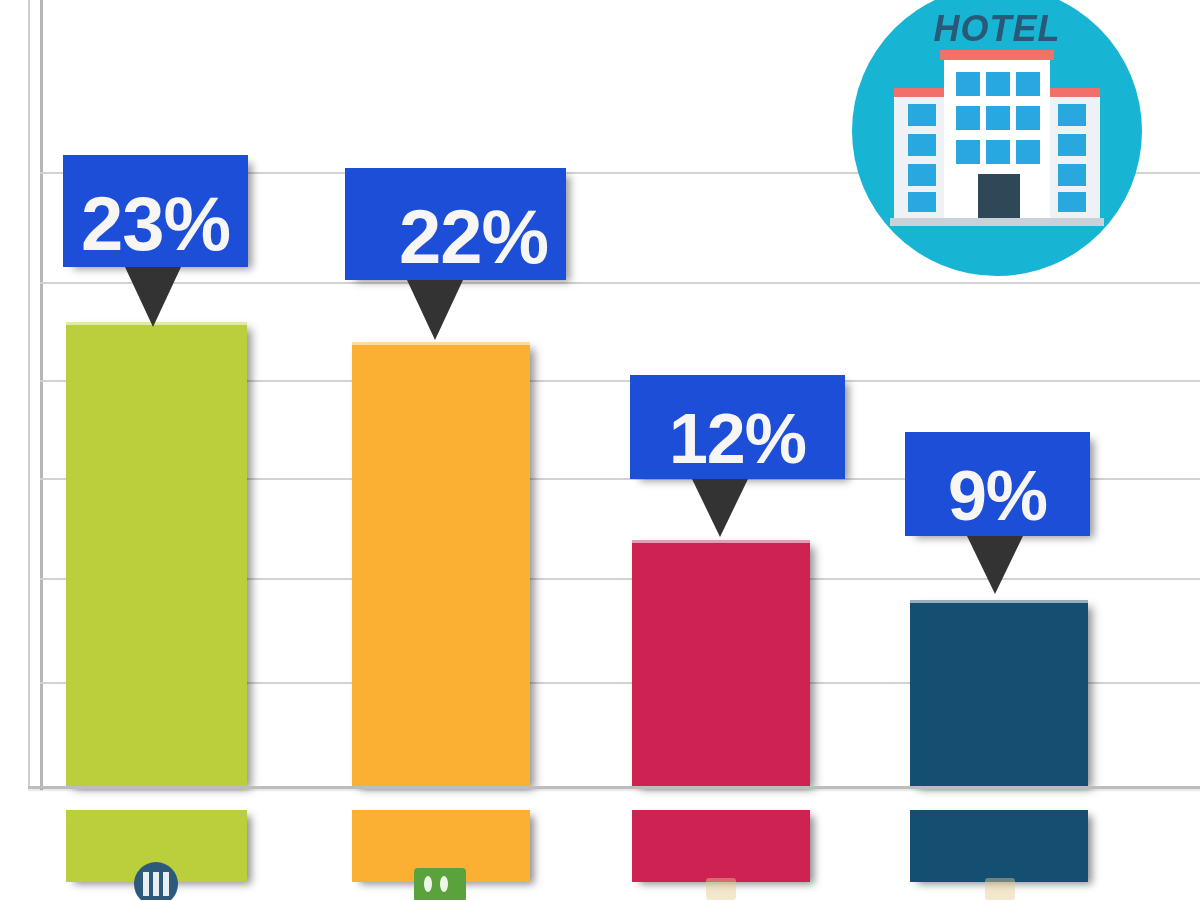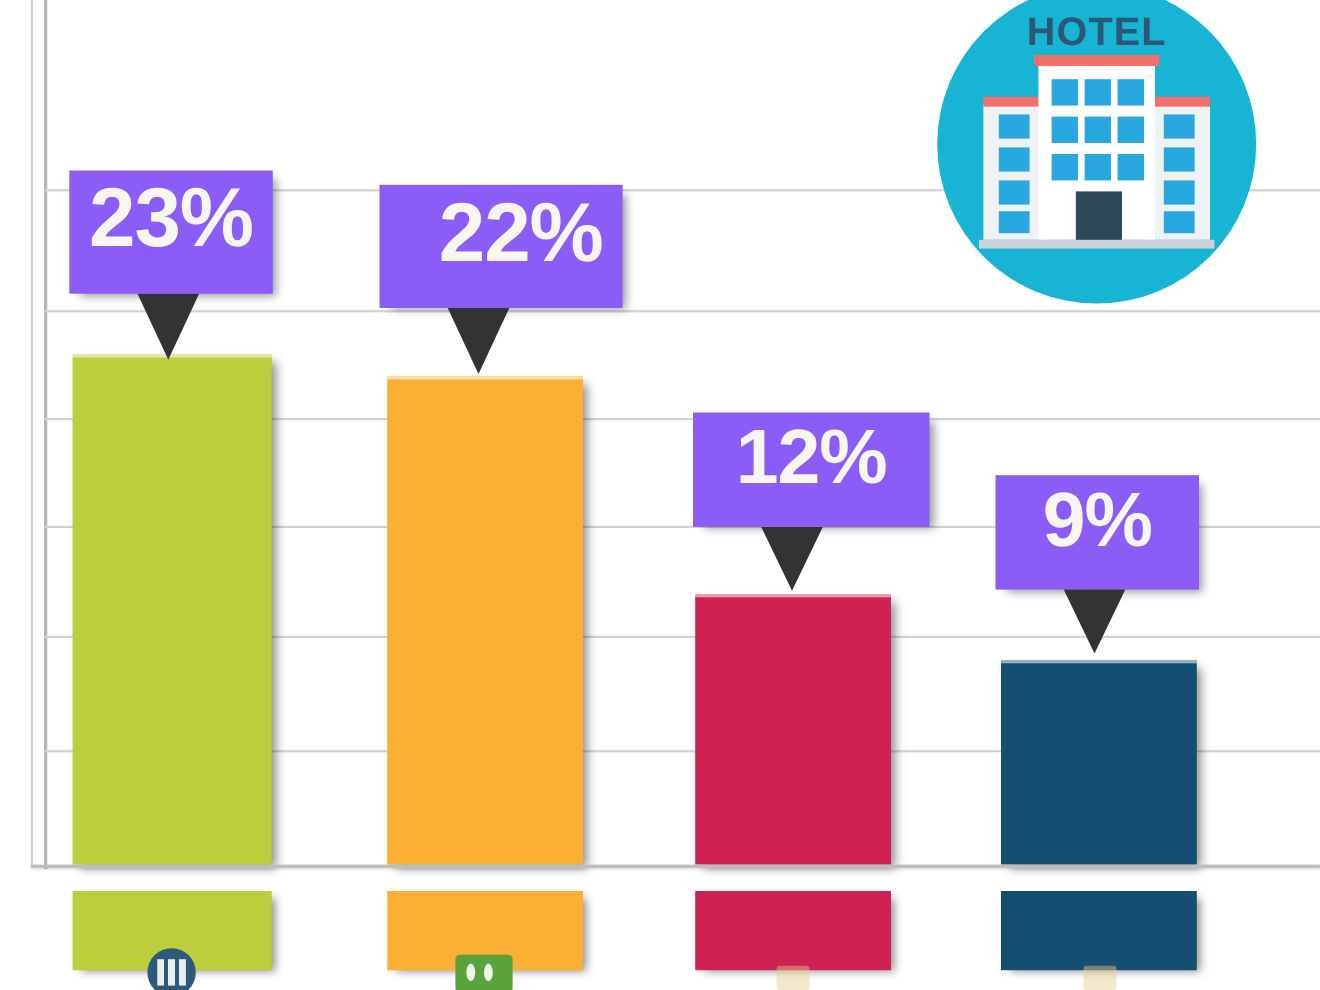--- a/index.html
+++ b/index.html
@@ -72,26 +72,26 @@
   
   .legend-swatch {
     position: absolute;
     height: 72px;
     box-shadow: 6px 4px 8px -2px rgba(0,0,0,0.45);
   }
 
   
   .callout {
     position: absolute;
-    background: #8b5cf6;
+    background: #1d4ed8;
     color: #f7f6f2;
     font-weight: bold;
     font-family: "Liberation Sans", sans-serif;
     display: flex;
-    align-items: flex-start;
+    align-items: flex-end;
     justify-content: center;
     letter-spacing: -1px;
     box-shadow: 7px 5px 8px -3px rgba(0,0,0,0.40);
   }
   .callout-tail {
     position: absolute;
     width: 0;
     height: 0;
     border-left: 28px solid transparent;
     border-right: 28px solid transparent;
@@ -118,20 +118,21 @@
     position: absolute;
     left: 0;
     top: 22px;
     width: 290px;
     text-align: center;
     font-size: 36px;
     font-weight: bold;
     letter-spacing: 1px;
     color: #2b5876;
     font-family: "Liberation Sans", sans-serif;
+    font-style: italic;
   }
   .hotel-svg {
     position: absolute;
     left: 30px;
     top: 56px;
   }
 
   
   .logo-slot {
     position: absolute;

